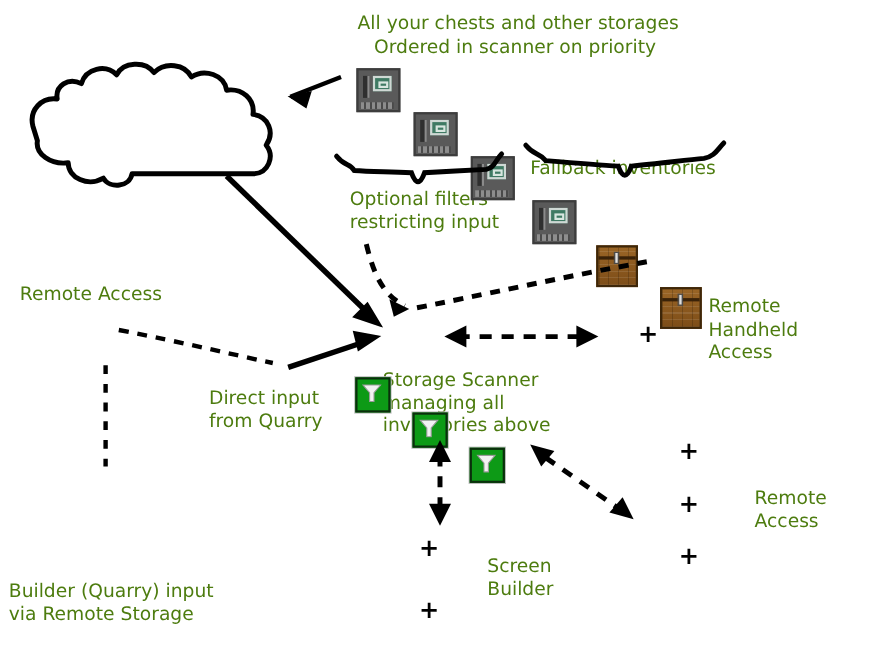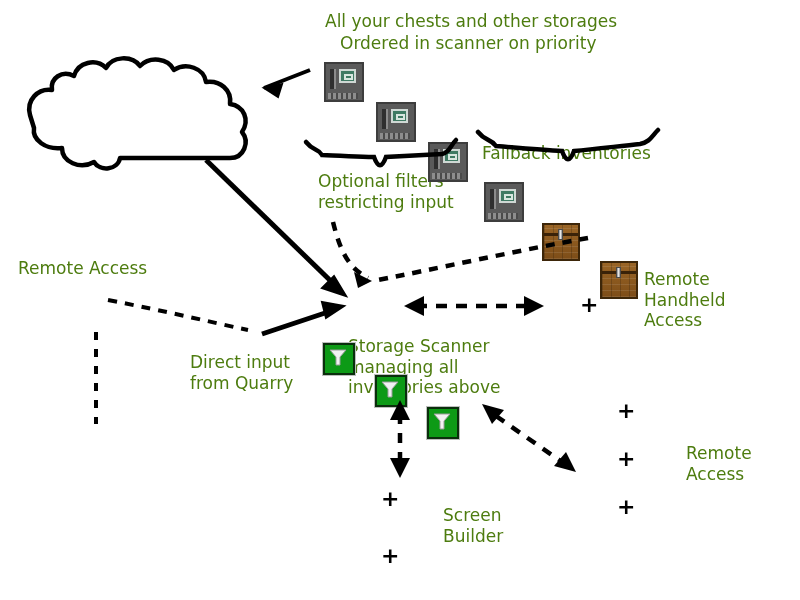--- a/index.html
+++ b/index.html
@@ -64,20 +64,22 @@
   <div class="lbl" style="left:644px;top:269px;">Remote
 Handheld
 Access</div>
 
   <div class="lbl" style="left:686px;top:443px;">Remote
 Access</div>
 
   <div class="lbl" style="left:443px;top:505px;">Screen
 Builder</div>
 
+  <div class="lbl" style="left:8px;top:528px;">Builder (Quarry) input
+via Remote Storage</div>
 
   <div class="ic machine" style="left:324px;top:62px;">
     <div class="sideL bar"></div>
     <div class="screen">
         <i></i>
       </div>
     <div class="feet"></div>
   </div>
   <div class="ic machine" style="left:376px;top:62px;">
     <div class="sideL bar"></div>

